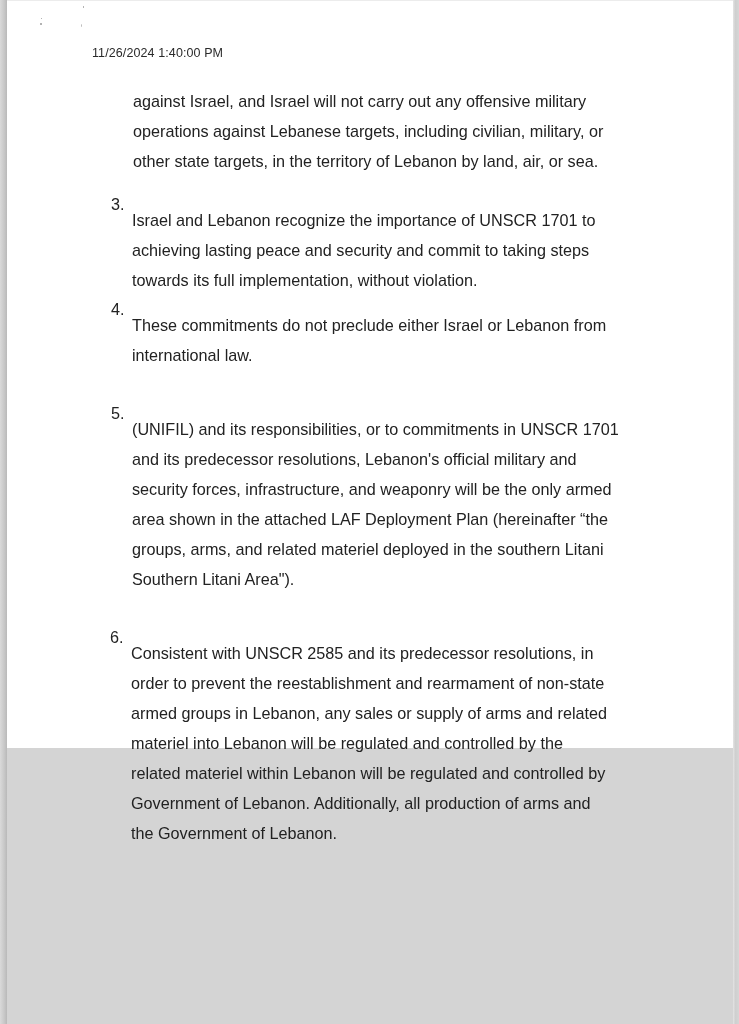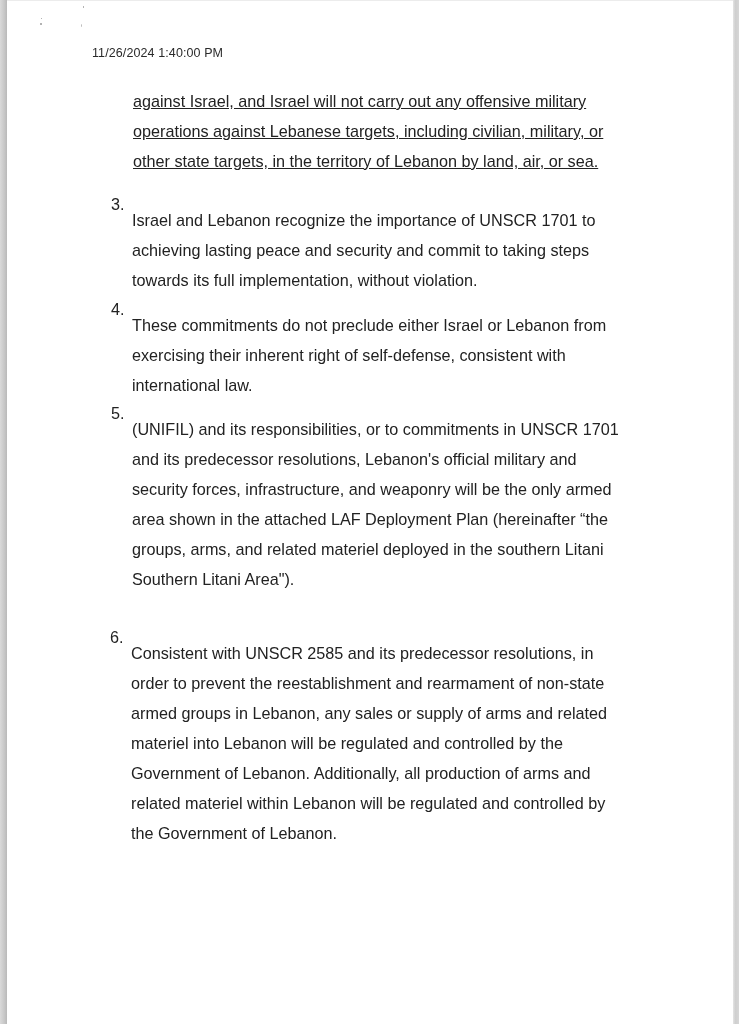--- a/index.html
+++ b/index.html
@@ -22,21 +22,21 @@
     }
     .gutter-right {
       position: absolute;
       right: 0; top: 0;
       width: 6px; height: 1024px;
       background: linear-gradient(to right, #e4e4e4, #cfcfcf 40%, #d6d6d6);
     }
     .page {
       position: absolute;
       left: 7px; top: 0;
-      width: 726px; height: 1024px;
+      width: 726px; height: 748px;
       background: #ffffff;
       border-top: 1px solid #ececec;
       box-sizing: border-box;
     }
     .speck {
       position: absolute;
       width: 2px; height: 2px;
       background: #9a9a9a;
       border-radius: 50%;
     }
@@ -47,21 +47,21 @@
       color: #2a2a2a;
       letter-spacing: 0.1px;
     }
     .body-text {
       position: absolute;
       font-size: 16.2px;
       line-height: 30px;
       color: #222222;
     }
     .para-cont {
-      left: 126px; top: 85px; text-decoration: underline;
+      left: 126px; top: 85px;
     }
     .item {
       position: absolute;
       font-size: 16.2px;
       line-height: 30px;
       color: #222222;
     }
     .item .num {
       position: absolute;
       left: 0; top: 0;
@@ -107,21 +107,20 @@
       <span class="line">Israel and Lebanon recognize the importance of UNSCR 1701 to</span>
       <span class="line">achieving lasting peace and security and commit to taking steps</span>
       <span class="line">towards its full implementation, without violation.</span>
     </div>
   </div>
 
   <div class="item item-4">
     <span class="num">4.</span>
     <div class="lines">
       <span class="line">These commitments do not preclude either Israel or Lebanon from</span>
-      <span class="line">exercising their inherent right of self-defense, consistent with</span>
       <span class="line">international law.</span>
     </div>
   </div>
 
   <div class="item item-5">
     <span class="num">5.</span>
     <div class="lines">
       <span class="line">(UNIFIL) and its responsibilities, or to commitments in UNSCR 1701</span>
       <span class="line">and its predecessor resolutions, Lebanon's official military and</span>
       <span class="line">security forces, infrastructure, and weaponry will be the only armed</span>
@@ -131,18 +130,18 @@
     </div>
   </div>
 
   <div class="item item-6">
     <span class="num">6.</span>
     <div class="lines">
       <span class="line">Consistent with UNSCR 2585 and its predecessor resolutions, in</span>
       <span class="line">order to prevent the reestablishment and rearmament of non-state</span>
       <span class="line">armed groups in Lebanon, any sales or supply of arms and related</span>
       <span class="line">materiel into Lebanon will be regulated and controlled by the</span>
+      <span class="line">related materiel within Lebanon will be regulated and controlled by</span>
       <span class="line">Government of Lebanon. Additionally, all production of arms and</span>
-      <span class="line">related materiel within Lebanon will be regulated and controlled by</span>
       <span class="line">the Government of Lebanon.</span>
     </div>
   </div>
 </div>
 
 </body></html>

